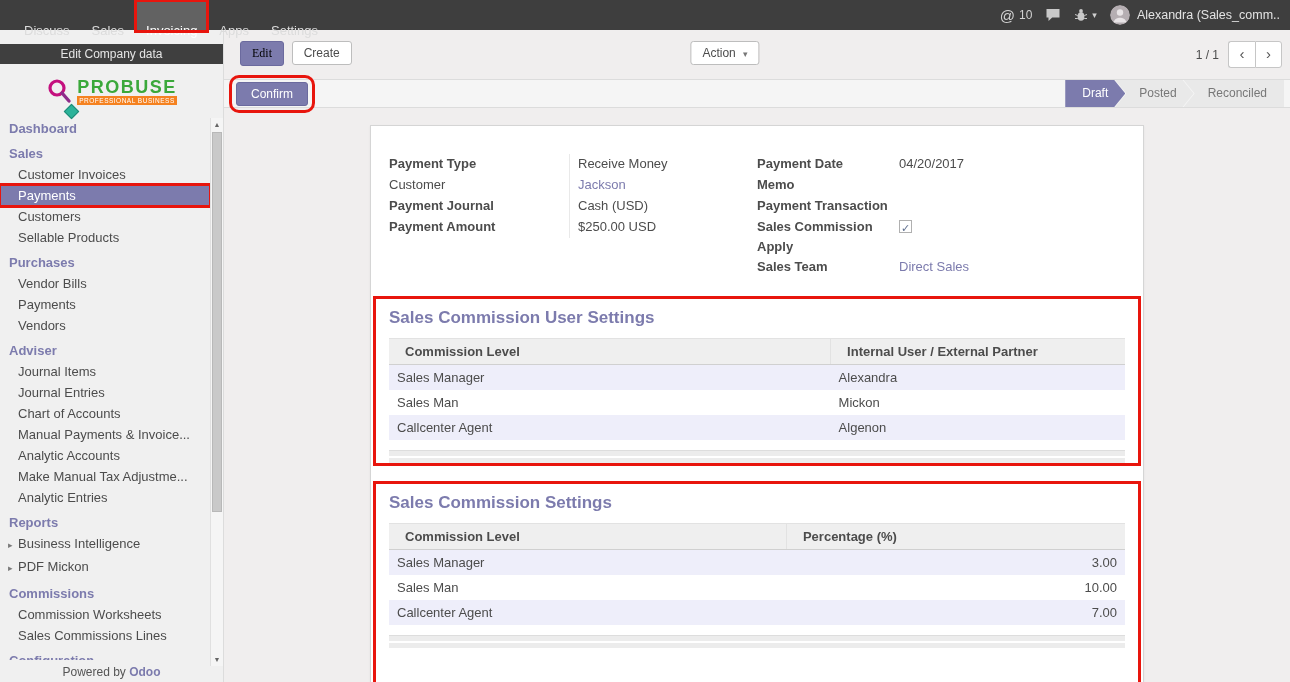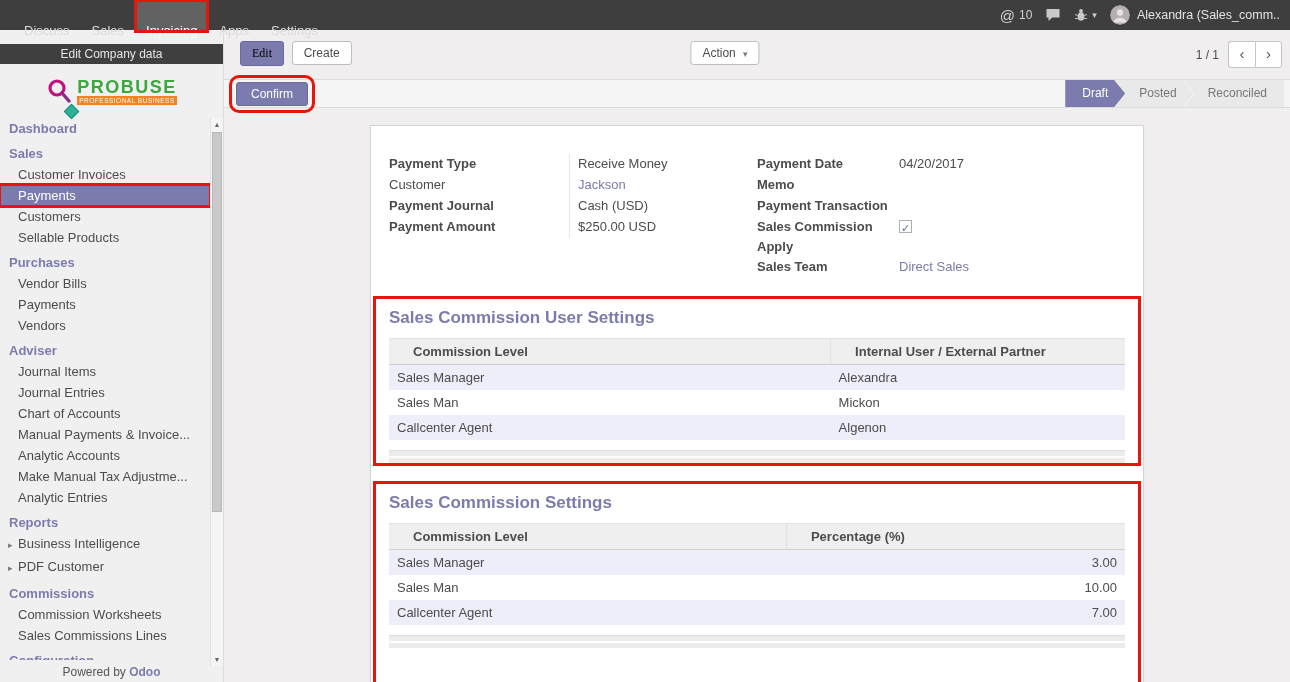--- a/index.html
+++ b/index.html
@@ -80,21 +80,21 @@
   .o-col.left .f-value { border-left: 1px solid #e9e9e9; padding-left: 8px; }
   .link { color: #7c7bad; cursor: pointer; }
   .checkbox { display: inline-block; width: 13px; height: 13px; border: 1px solid #b0b0b0; background: #fff; position: relative; margin-top: 3px; cursor: pointer; }
   .checkbox.checked::after { content: "✓"; position: absolute; top: -3px; left: 1px; font-size: 11px; color: #5f6f8f; }
 
   .section { position: relative; margin-top: 30px; }
   .section-title { color: #7c7bad; font-size: 17px; font-weight: bold; margin-bottom: 10px; }
   .red-frame { position: absolute; border: 3px solid #e8150d; left: -16px; right: -16px; top: -12px; bottom: -3px; pointer-events: none; z-index: 30; }
   .section.cut .red-frame { bottom: -45px; }
   .o-table { width: 100%; border-collapse: collapse; }
-  .o-table th { background: #efefef; text-align: left; font-weight: bold; padding: 5px 24px; line-height: 15px;
+  .o-table th { background: #efefef; text-align: left; font-weight: bold; padding: 5px 16px; line-height: 15px;
                 border-top: 1px solid #e2e2e2; border-bottom: 1px solid #d0d0d0; border-right: 1px solid #e2e2e2; cursor: pointer; }
   .o-table th:last-child { border-right: none; }
   .o-table td { padding: 5px 8px; line-height: 15px; }
   .o-table td.num { text-align: right; }
   .o-table tbody tr:nth-child(odd) { background: #eeeefa; }
   .o-table th.col1 { width: 60%; }
   .section.cut .o-table th.col1 { width: 54%; }
   .list-footer .bar1 { height: 6px; background: #ececec; border-top: 1px solid #ddd; margin-top: 10px; }
   .list-footer .bar2 { height: 5px; background: #ececec; margin-top: 2px; }
 </style>
@@ -165,21 +165,21 @@
       <div class="nav-heading">Adviser</div>
       <div class="nav-item"><span>Journal Items</span></div>
       <div class="nav-item"><span>Journal Entries</span></div>
       <div class="nav-item"><span>Chart of Accounts</span></div>
       <div class="nav-item"><span>Manual Payments &amp; Invoice...</span></div>
       <div class="nav-item"><span>Analytic Accounts</span></div>
       <div class="nav-item"><span>Make Manual Tax Adjustme...</span></div>
       <div class="nav-item"><span>Analytic Entries</span></div>
       <div class="nav-heading">Reports</div>
       <div class="nav-item expandable"><span class="arrow">▸</span><span>Business Intelligence</span></div>
-      <div class="nav-item expandable"><span class="arrow">▸</span><span>PDF Customer</span></div>
+      <div class="nav-item expandable"><span class="arrow">▸</span><span>PDF Mickon</span></div>
       <div class="nav-heading">Commissions</div>
       <div class="nav-item"><span>Commission Worksheets</span></div>
       <div class="nav-item"><span>Sales Commissions Lines</span></div>
       <div class="nav-heading">Configuration</div>
     </div>
   <div class="scrollbar">
     <div class="scroll-btn up">▲</div>
     <div class="scroll-thumb"></div>
     <div class="scroll-btn down">▼</div>
   </div>

